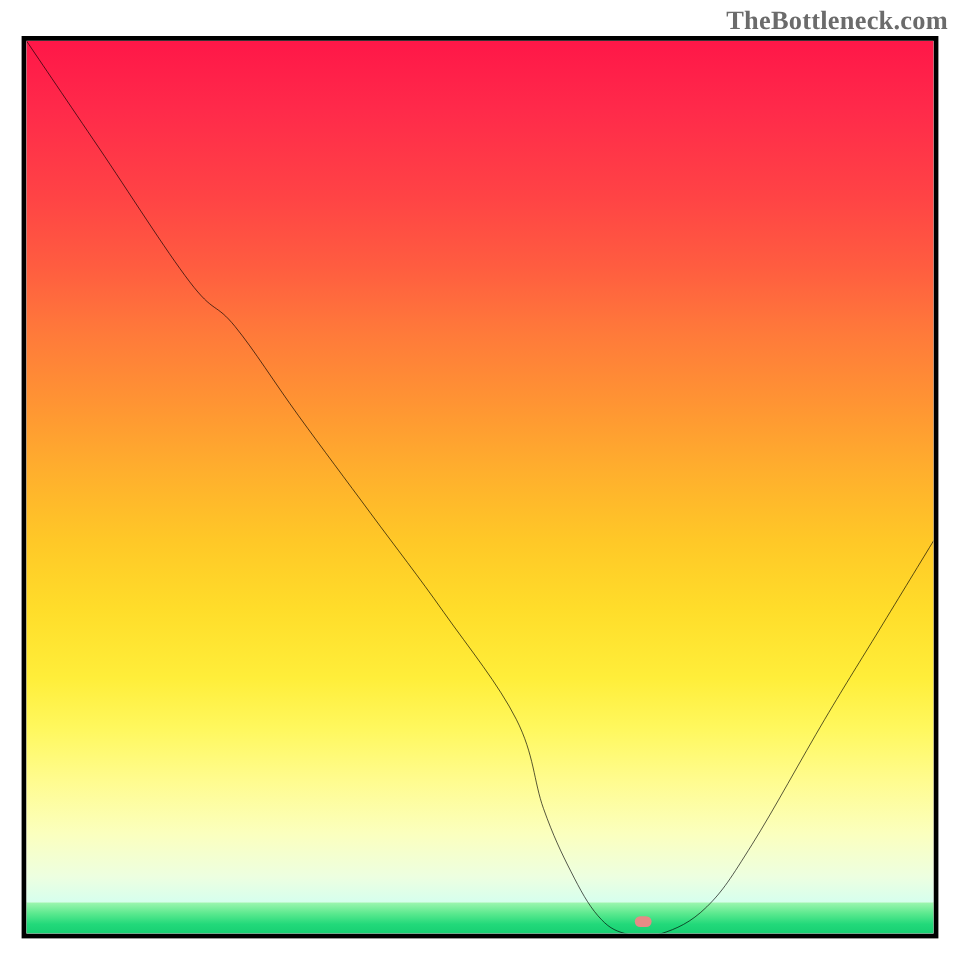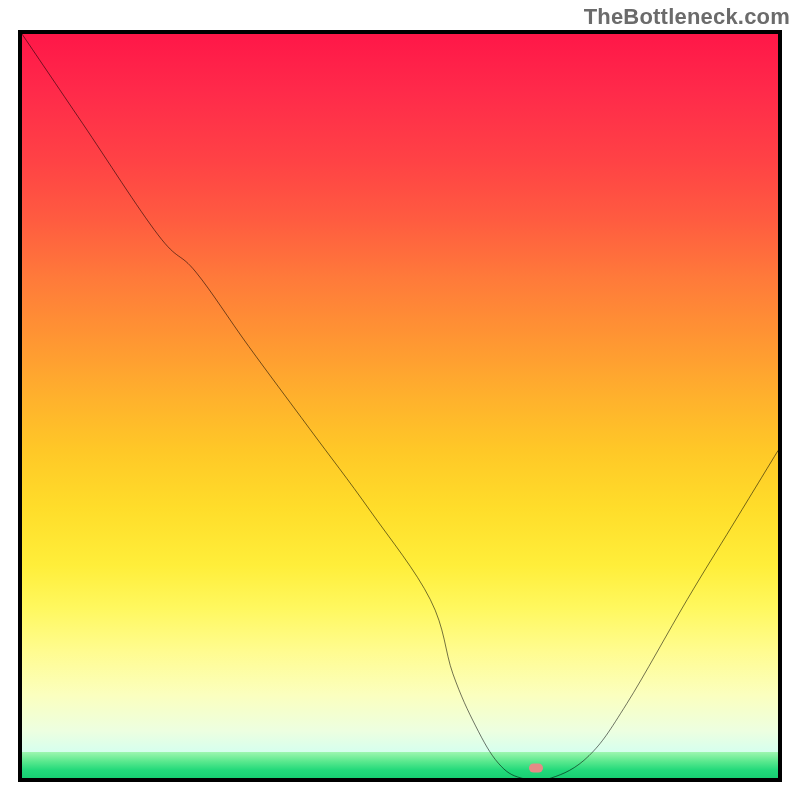--- a/index.html
+++ b/index.html
@@ -16,21 +16,21 @@
     height: 800px;
   }
   .watermark {
     position: absolute;
     top: 4px;
     right: 10px;
     font-size: 22px;
     font-weight: 600;
     color: #6b6b6b;
     letter-spacing: 0.2px;
-    font-family: Liberation Sans, sans-serif;
+    font-family: Liberation Serif, serif;
     z-index: 20;
   }
   .plot-frame {
     position: absolute;
     left: 18px;
     top: 30px;
     width: 764px;
     height: 752px;
     border: 4px solid #000;
     box-sizing: border-box;

